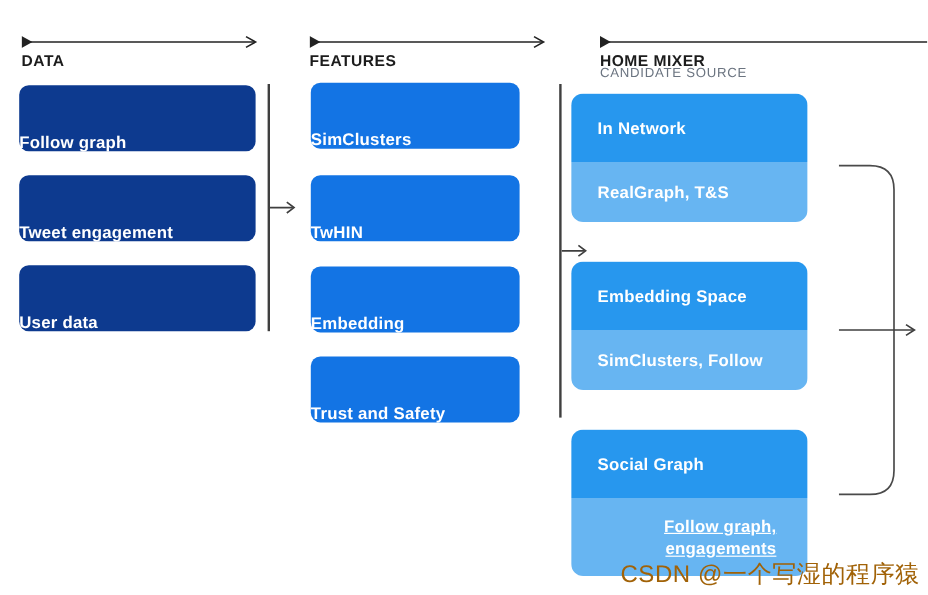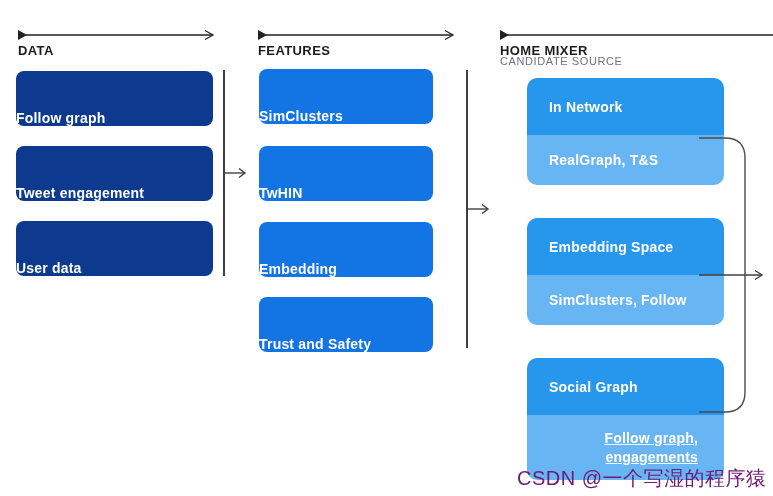--- a/index.html
+++ b/index.html
@@ -27,38 +27,38 @@
     left:16px;width:197px;height:55px;
     border-radius:8px;
     background:#0d3a8f;
     color:#ffffff;
     display:flex;align-items:flex-end;
     box-sizing:border-box;
     font-size:14px;font-weight:700;letter-spacing:0.2px;
   }
   .box.feat{left:259px;width:174px;background:#1374e4;}
   .mixer-box{
-    position:absolute;left:527px;width:197px;
+    position:absolute;left:476px;width:197px;
     border-radius:10px;overflow:hidden;
   }
   .mix-top,.mix-sub{
     display:flex;align-items:center;
     padding-left:22px;padding-right:26px;box-sizing:border-box;
     color:#ffffff;font-size:14px;font-weight:700;letter-spacing:0.2px;
   }
   .mix-top{background:#2797ee;height:57px;}
   .mix-sub{background:#67b5f2;height:50px;text-align:right;}
   .mix-sub.tall{height:65px;line-height:1.35;align-items:center;text-decoration:underline;}
   .vdivider{
     position:absolute;width:2px;background:#3f3f3f;
   }
   .watermark{
     position:absolute;
     left:517px;top:465px;
-    font-size:20px;color:#701a75;
+    font-size:20px;color:#a16207;
     letter-spacing:0.5px;
     white-space:nowrap;
   }
 </style>
 </head>
 <body>
 
 <div class="canvas">
 
   <div class="hlabel" style="left:18px;top:12px;">DATA</div>

